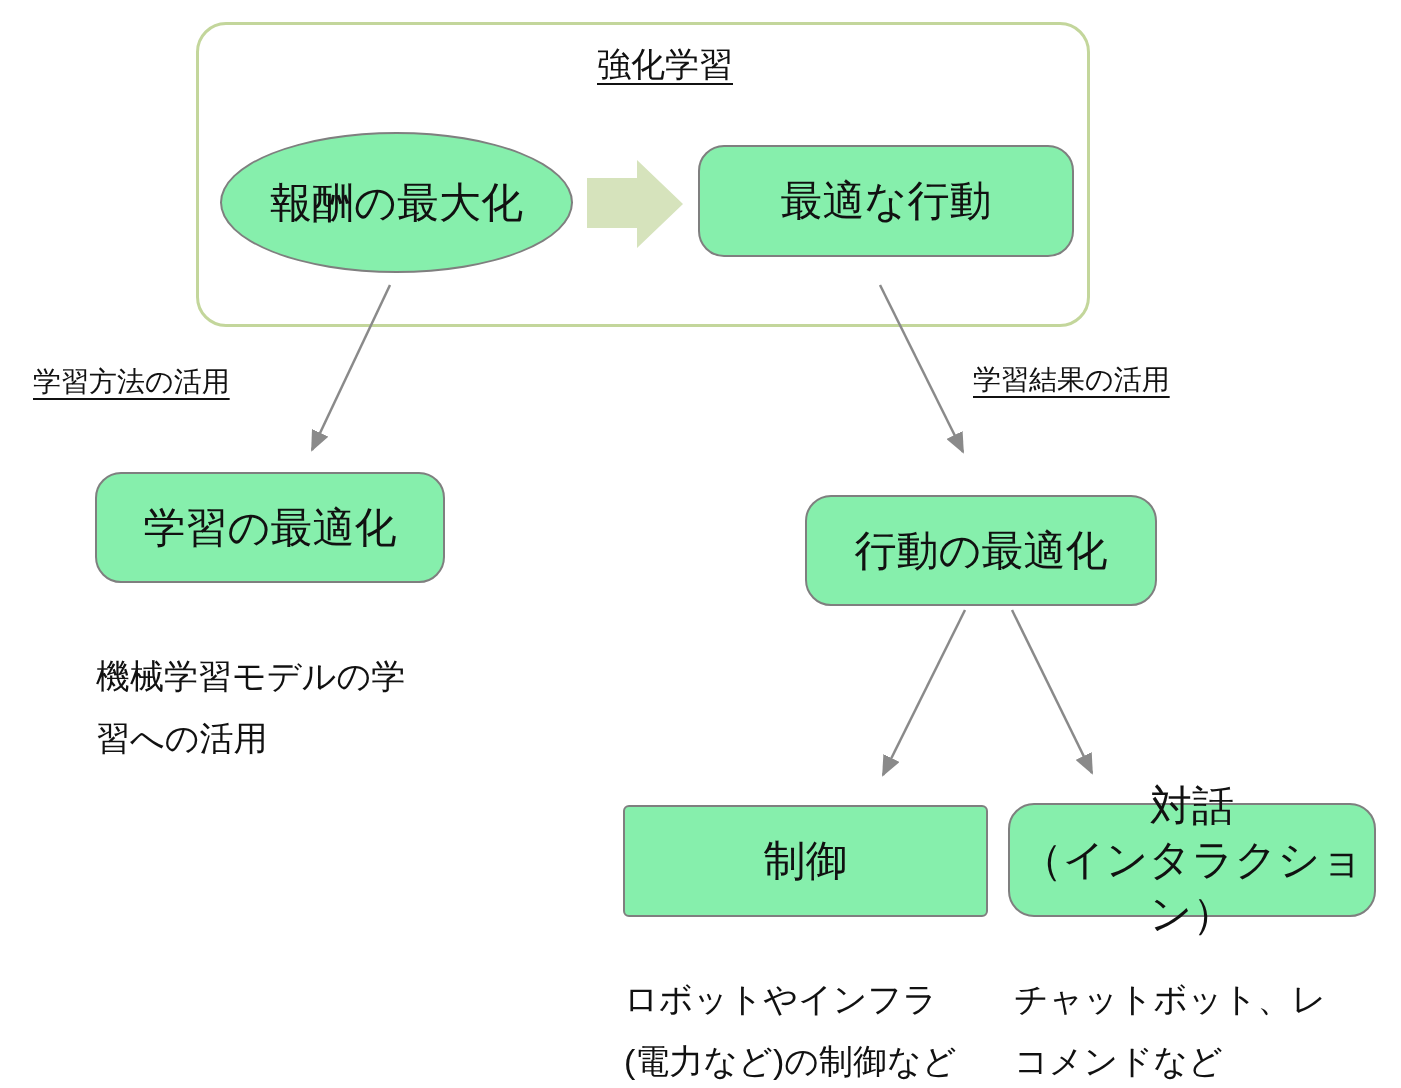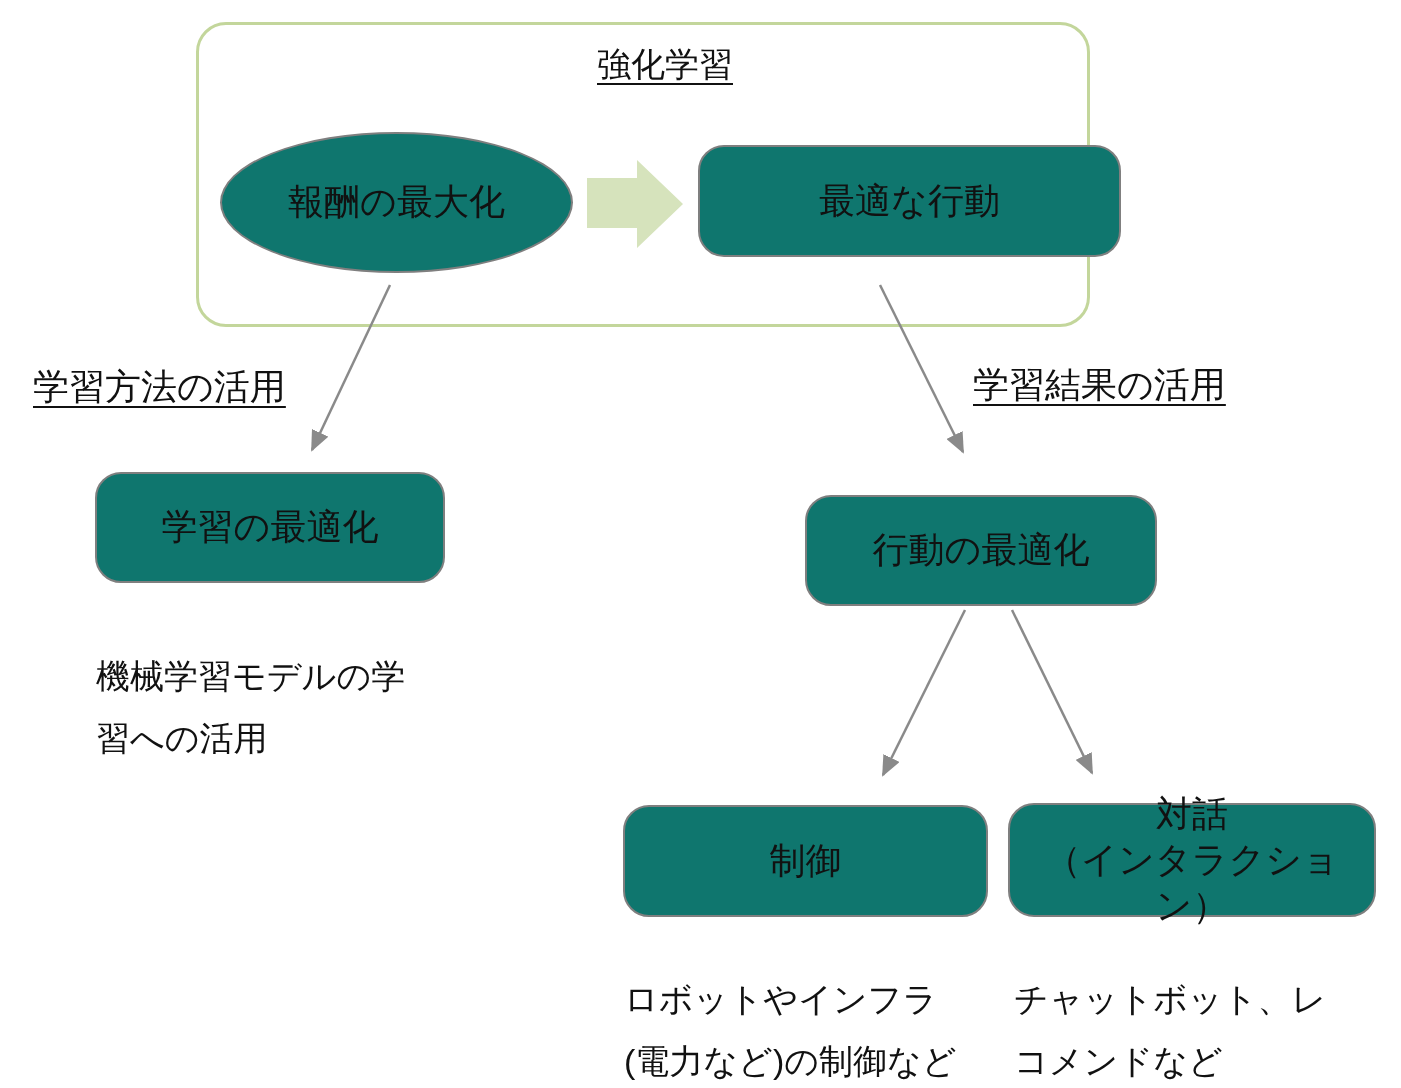--- a/index.html
+++ b/index.html
@@ -37,48 +37,48 @@
     font-size: 34px;
     line-height: 1.2;
     text-decoration: underline;
     text-underline-offset: 7px;
     text-decoration-thickness: 2px;
   }
 
   
   .node {
     border: 2.5px solid var(--node-border, #7f7f7f);
-    background: #0f766e;
+    background: #86efac;
     box-sizing: border-box;
     display: flex;
     align-items: center;
     justify-content: center;
     text-align: center;
-    font-size: 36px;
+    font-size: 42px;
     line-height: 1.28;
     white-space: pre-line;
   }
   .rounded { border-radius: 26px; }
 
   .ellipse-reward {
     left: 220px;
     top: 132px;
     width: 353px;
     height: 141px;
     border-radius: 50%;
   }
-  .box-optimal-action { left: 698px;  top: 145px; width: 423px; height: 112px; }
+  .box-optimal-action { left: 698px;  top: 145px; width: 376px; height: 112px; }
   .box-learning-opt   { left: 95px;   top: 472px; width: 350px; height: 111px; }
   .box-action-opt     { left: 805px;  top: 482px; width: 352px; height: 111px; margin-top: 13px; }
-  .box-control        { left: 623px;  top: 805px; width: 365px; height: 112px; }
+  .box-control        { left: 623px;  top: 805px; width: 365px; height: 112px; border-radius: 6px; }
   .box-dialogue       { left: 1008px; top: 803px; width: 368px; height: 114px; }
 
   
   .side-label {
-    font-size: 36px;
+    font-size: 28px;
     line-height: 1.2;
     text-decoration: underline;
     text-underline-offset: 7px;
     text-decoration-thickness: 2px;
     white-space: nowrap;
   }
   .label-method { left: 33px;  top: 365px; }
   .label-result { left: 973px; top: 363px; }
 
   

